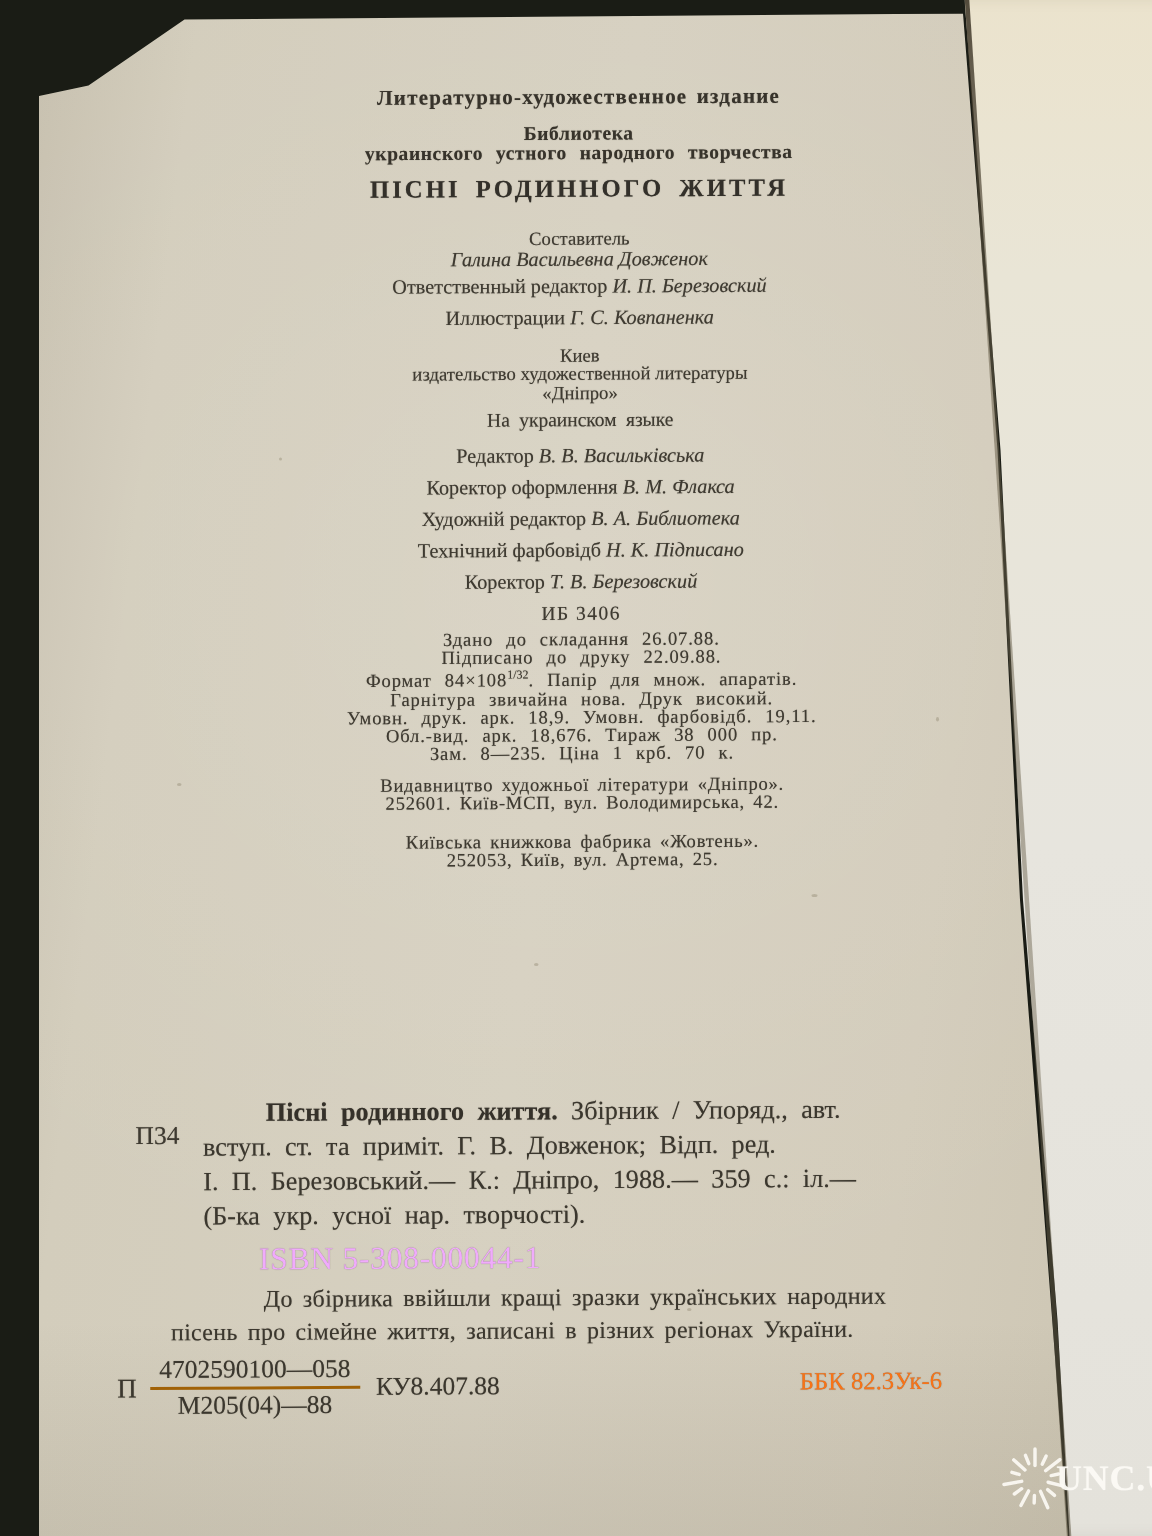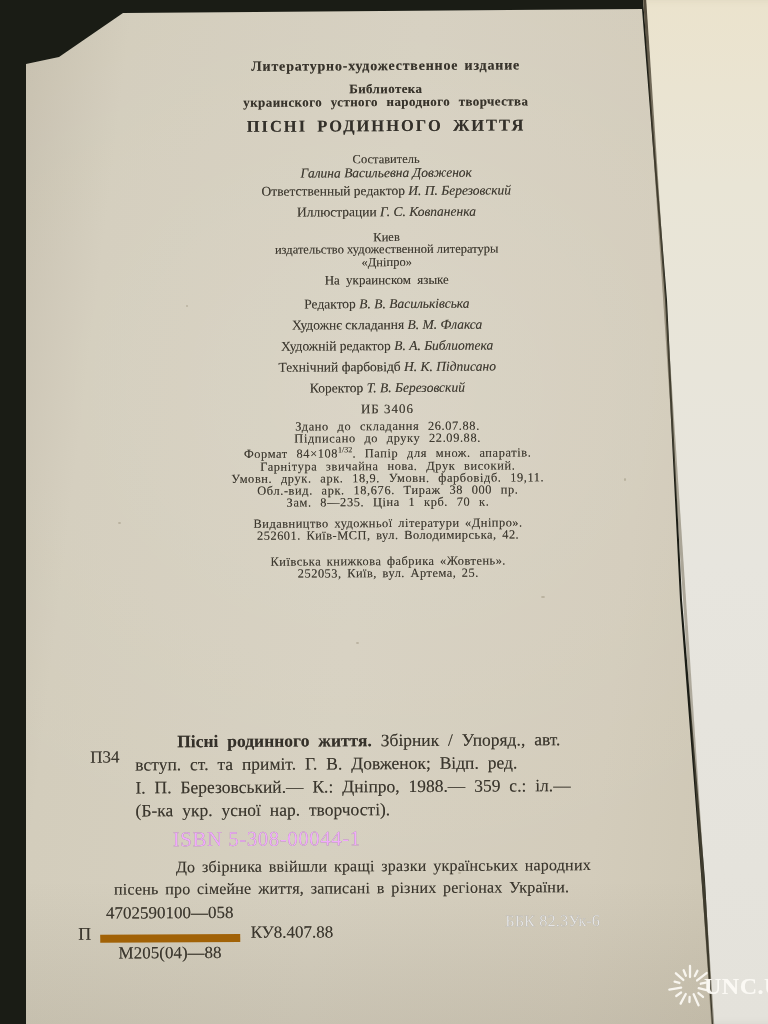--- a/index.html
+++ b/index.html
@@ -64,24 +64,24 @@
   .p34{position:absolute;left:63px;top:746px;font-size:17px;}
   .catalog{position:absolute;left:108px;top:729px;width:562px;font-size:17.5px;line-height:23px;word-spacing:4.5px;color:#3b372e;}
   .catalog .l1{text-indent:42px;}
   .isbn{position:absolute;left:145px;top:826px;font-size:21px;letter-spacing:.5px;color:#f0abfc;}
   .annotation{position:absolute;left:86px;top:855px;width:586px;font-size:16px;line-height:22px;word-spacing:2.5px;letter-spacing:.2px;color:#3b372e;}
   .annotation .a1{text-indent:62px;}
 
   .codes-left{position:absolute;left:50px;top:902px;display:flex;align-items:center;font-size:17px;color:#3b372e;}
   .series-letter{font-size:18px;margin-right:9px;}
   .frac{display:inline-block;text-align:center;}
-  .frac .num{display:block;padding:0 6px 11px 6px;border-bottom:8px solid #a16207;text-align:center;}
+  .frac .num{display:block;padding:0 6px 1px 6px;border-bottom:2px solid #a16207;text-align:center;}
   .frac .den{display:block;padding-top:1px;}
   .cat-code{margin-left:11px;}
-  .bbk{position:absolute;left:477px;top:912px;font-size:16.5px;color:#e5e5e5;}
+  .bbk{position:absolute;left:505px;top:912px;font-size:16.5px;color:#f97316;}
 
   
   .watermark{position:absolute;left:640px;top:962px;z-index:6;display:flex;align-items:center;}
   .watermark svg{display:block;}
   .wm-text{
     font-size:24px;font-weight:700;letter-spacing:.5px;margin-left:-10px;
     color:rgba(252,250,244,.95);text-shadow:0 0 1px rgba(255,255,255,.35);
   }
 </style>
 </head>
@@ -134,21 +134,21 @@
     </div>
 
     <div class="cblock lang">На украинском языке</div>
 
     <div class="cblock staff">
       <div>
         <span>Редактор</span>
         <span class="it">В. В. Васильківська</span>
       </div>
       <div>
-        <span>Художнє складання</span>
+        <span>Коректор оформлення</span>
         <span class="it">В. М. Флакса</span>
       </div>
       <div>
         <span>Художній редактор</span>
         <span class="it">В. А. Библиотека</span>
       </div>
       <div>
         <span>Технічний фарбовідб</span>
         <span class="it">Н. К. Підписано</span>
       </div>

